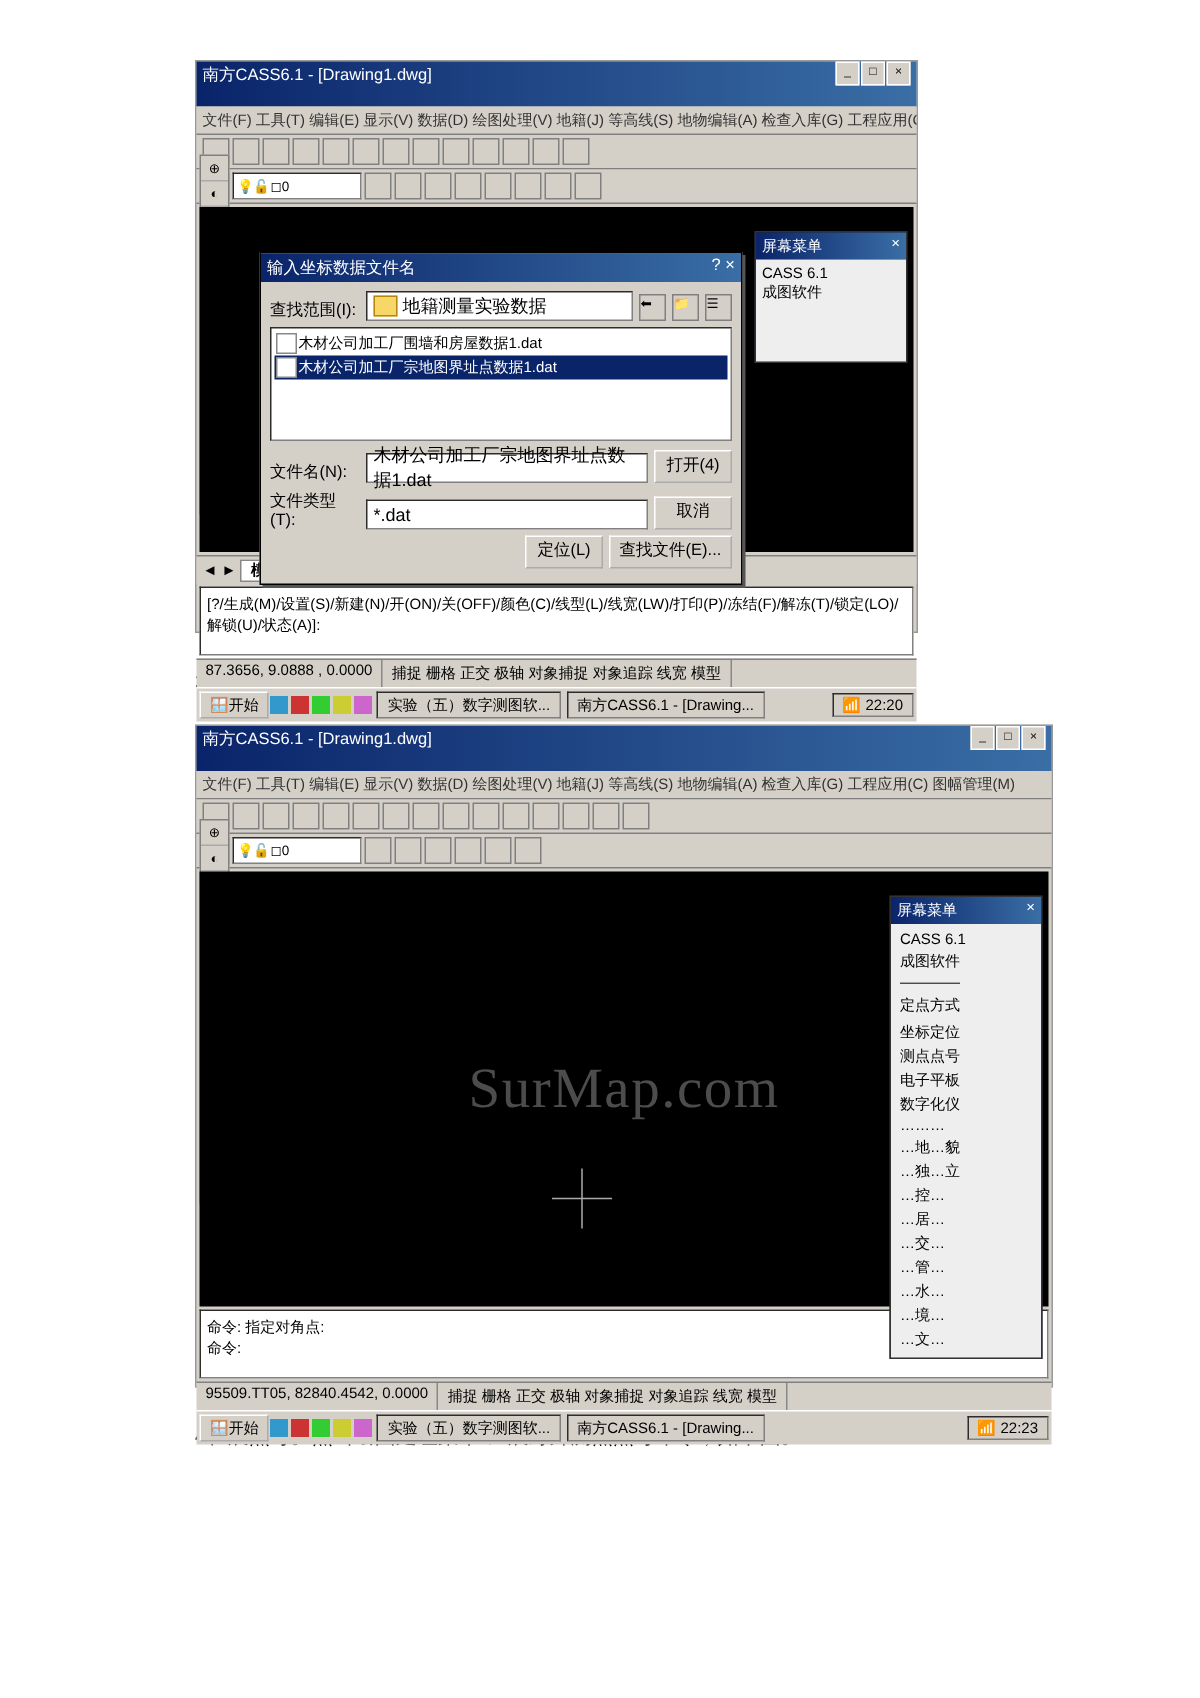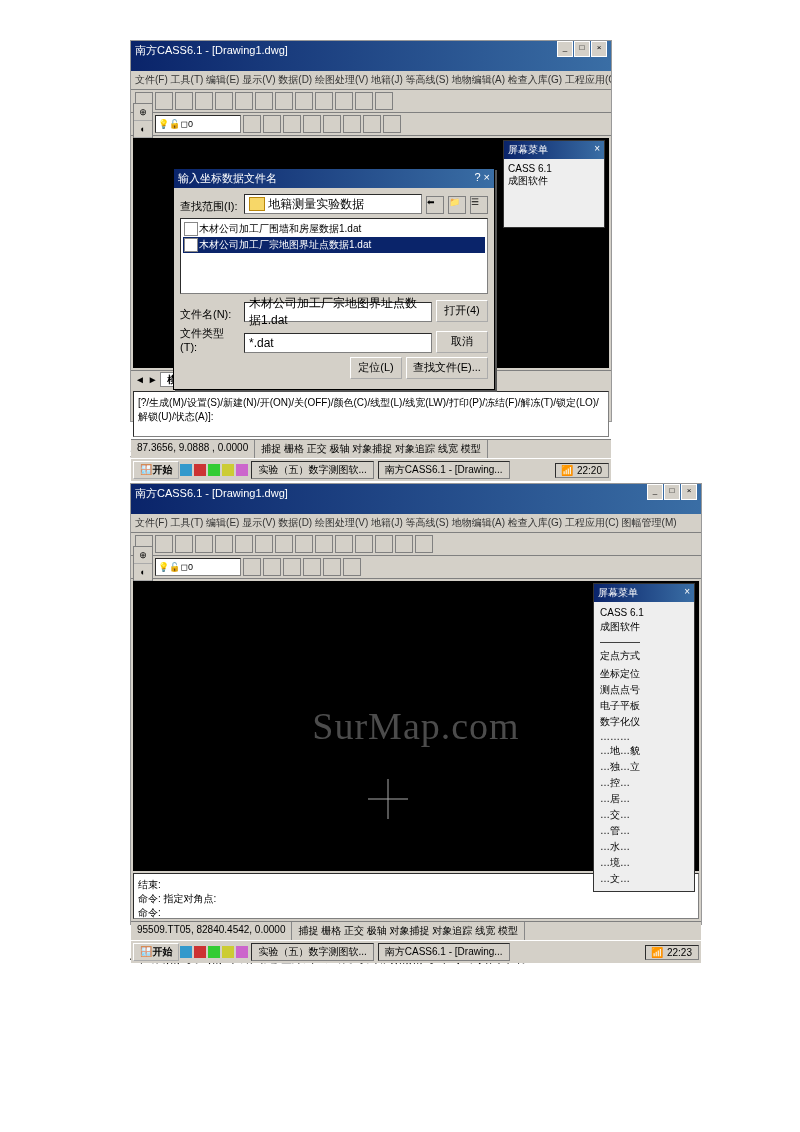--- a/index.html
+++ b/index.html
@@ -13,21 +13,21 @@
 .menubar{background:#d4d0c8;padding:2px 4px;font-size:10px;color:#333;border-bottom:1px solid #808080;white-space:nowrap;overflow:hidden}
 .toolbar{background:#d4d0c8;height:22px;border-bottom:1px solid #808080;display:flex;align-items:center;padding:0 4px;gap:2px}
 .tbtn{width:16px;height:16px;background:#d4d0c8;border:1px solid #808080;font-size:9px;display:inline-block}
 .layerbox{width:80px;height:16px;background:#fff;border:1px inset #808080;font-size:9px;padding:0 2px;display:flex;align-items:center}
 .canvas{background:#000;position:relative}
 .canvas1{height:230px;margin:2px}
 .canvas2{height:290px;margin:2px}
 .lefttool{position:absolute;left:2px;top:62px;width:18px;background:#d4d0c8;border:1px solid #808080}
 .lefttool div{height:16px;border-bottom:1px solid #aaa;font-size:9px;text-align:center;line-height:16px}
 .red{color:#c00}
-.panel{position:absolute;right:4px;top:2px;width:100px;background:#0f172a;border:1px solid #333;font-size:10px}
+.panel{position:absolute;right:4px;top:16px;width:100px;background:#0f172a;border:1px solid #333;font-size:10px}
 .panelhead{background:linear-gradient(to right,#0a246a,#3a6ea5);color:#fff;padding:2px 4px;display:flex;justify-content:space-between}
 .panelbody{padding:4px;background:#eee;min-height:60px}
 .panelbody2{padding:4px;background:#eee}
 .panelitem{padding:1px 2px;font-size:10px}
 .dialog{position:absolute;left:40px;top:30px;width:320px;background:#d4d0c8;border:1px solid #000;box-shadow:2px 2px 0 #555}
 .dlgtitle{background:linear-gradient(to right,#0a246a,#3a6ea5);color:#fff;padding:2px 4px;font-size:11px;display:flex;justify-content:space-between}
 .dlgbody{padding:6px;font-size:11px}
 .dlgrow{display:flex;align-items:flex-end;margin-bottom:4px;gap:4px}
 .dlglbl{width:60px}
 .dlgsel{flex:1;background:#fff;border:1px inset #808080;height:18px;padding:0 4px;font-size:12px;display:flex;align-items:center}
@@ -36,21 +36,21 @@
 .fileitem.sel{background:#0a246a;color:#fff}
 .fileicon{width:12px;height:12px;background:#fff;border:1px solid #888;display:inline-block}
 .dlgbtn{width:50px;height:20px;background:#d4d0c8;border:1px outset #fff;font-size:11px;text-align:center;line-height:18px}
 .tabs{background:#d4d0c8;padding:2px 4px;font-size:10px;border-top:1px solid #808080}
 .tabs span{padding:1px 6px;border:1px solid #888;background:#e8e8e8;margin-right:2px}
 .tabs span.active{background:#fff;font-weight:bold}
 .cmdarea{background:#fff;border:1px inset #808080;margin:2px;padding:4px;font-size:10px;height:36px;overflow:hidden}
 .statusbar{background:#d4d0c8;display:flex;font-size:10px;border-top:1px solid #808080}
 .statusbar div{padding:2px 6px;border-right:1px solid #888}
 .taskbar{background:#d4d0c8;display:flex;align-items:center;font-size:10px;padding:2px;border-top:1px solid #fff}
-.startbtn{background:#d4d0c8;border:1px outset #fff;padding:1px 6px;font-weight:bold}
+.startbtn{background:#d4d0c8;border:1px outset #fff;padding:1px 6px;font-weight:normal}
 .taskitem{background:#d4d0c8;border:1px inset #808080;padding:1px 6px;margin:0 2px;max-width:120px;overflow:hidden;text-overflow:ellipsis;white-space:nowrap}
 .tray{margin-left:auto;padding:1px 6px;border:1px inset #808080}
 .trayicon{width:12px;height:12px;display:inline-block;margin:0 1px;vertical-align:middle}
 .text-line{font-size:14px;margin:16px 0;line-height:1.8}
 .watermark{position:absolute;left:50%;top:50%;transform:translate(-50%,-50%);font-size:38px;color:#555;font-family:Georgia,serif;letter-spacing:1px;pointer-events:none;opacity:0.9}
 .crosshair{position:absolute;left:45%;top:75%;width:40px;height:40px;transform:translate(-50%,-50%)}
 .crosshair::before,.crosshair::after{content:"";position:absolute;background:#aaa}
 .crosshair::before{left:50%;top:0;width:1px;height:100%;transform:translateX(-50%)}
 .crosshair::after{top:50%;left:0;height:1px;width:100%;transform:translateY(-50%)}
 .folderico{width:14px;height:12px;background:#f7d768;border:1px solid #b8860b;display:inline-block;vertical-align:middle}
@@ -272,21 +272,20 @@
         <div class="panelitem">…居…</div>
         <div class="panelitem">…交…</div>
         <div class="panelitem">…管…</div>
         <div class="panelitem">…水…</div>
         <div class="panelitem">…境…</div>
         <div class="panelitem">…文…</div>
       </div>
     </div>
   </div>
   <div class="cmdarea">
-    <div>结束:</div>
     <div>命令: 指定对角点:</div>
     <div>命令:</div>
   </div>
   <div class="statusbar">
     <div>95509.TT05, 82840.4542, 0.0000</div>
     <div>捕捉 栅格 正交 极轴 对象捕捉 对象追踪 线宽 模型</div>
   </div>
   <div class="taskbar">
     <div class="startbtn">🪟<span>开始</span></div>
     <span class="trayicon" style="background:#39c"></span>

